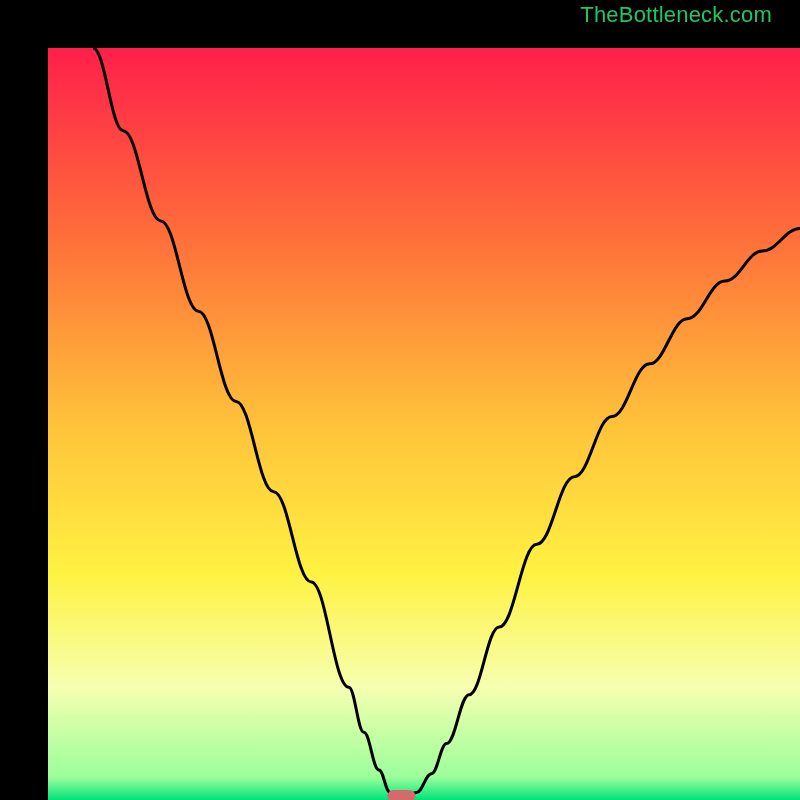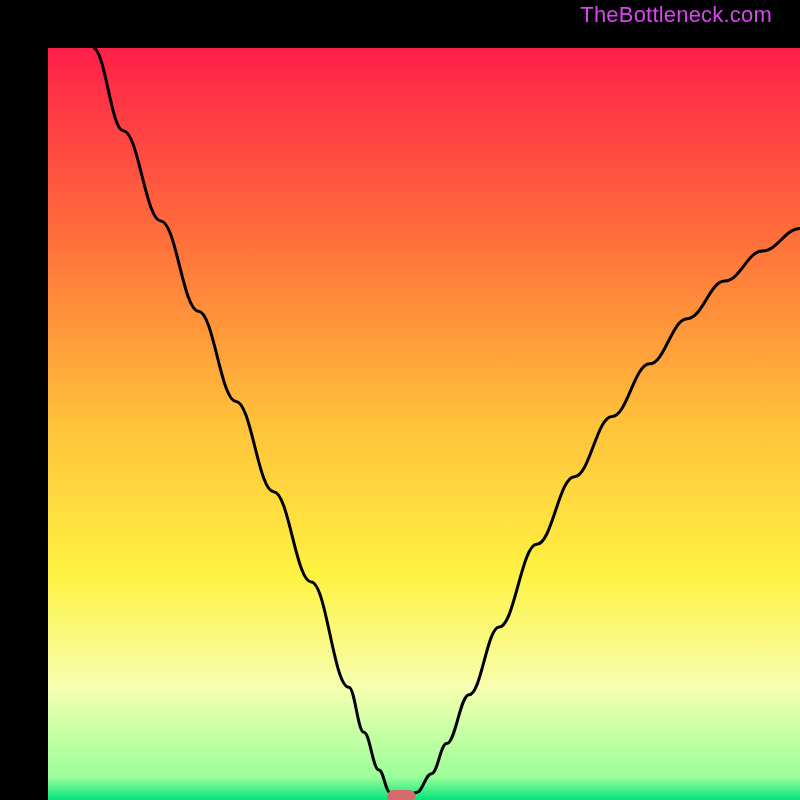--- a/index.html
+++ b/index.html
@@ -24,21 +24,21 @@
     position: absolute;
     left: 24px;
     top: 24px;
     width: 752px;
     height: 752px;
   }
   .watermark {
     position: absolute;
     top: 2px;
     right: 28px;
-    color: #d946ef;
+    color: #22c55e;
     font-size: 22px;
     font-weight: 500;
     letter-spacing: 0.2px;
   }
   svg {
     display: block;
   }
 </style>
 </head>
 <body>

